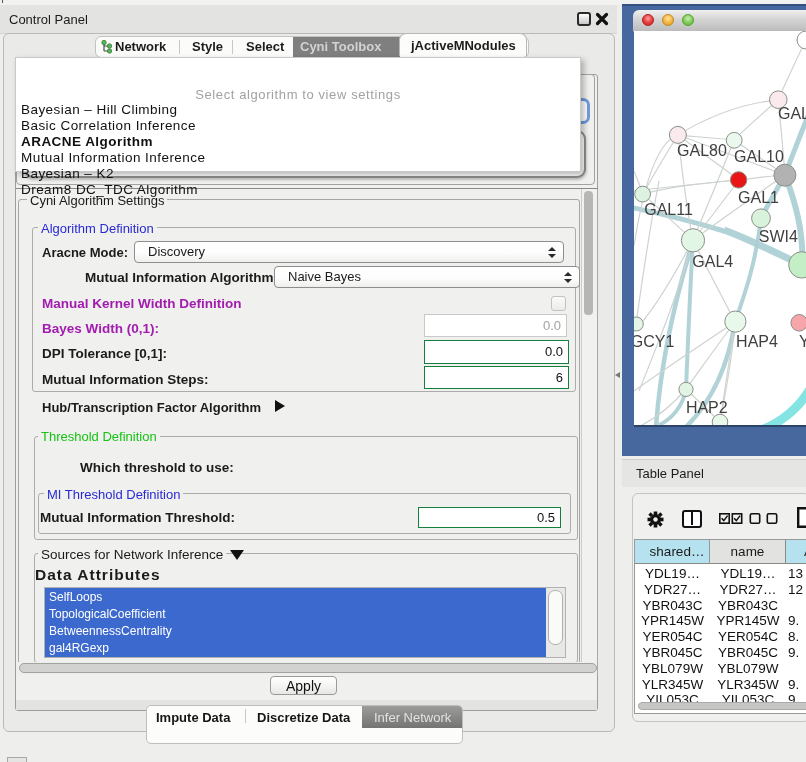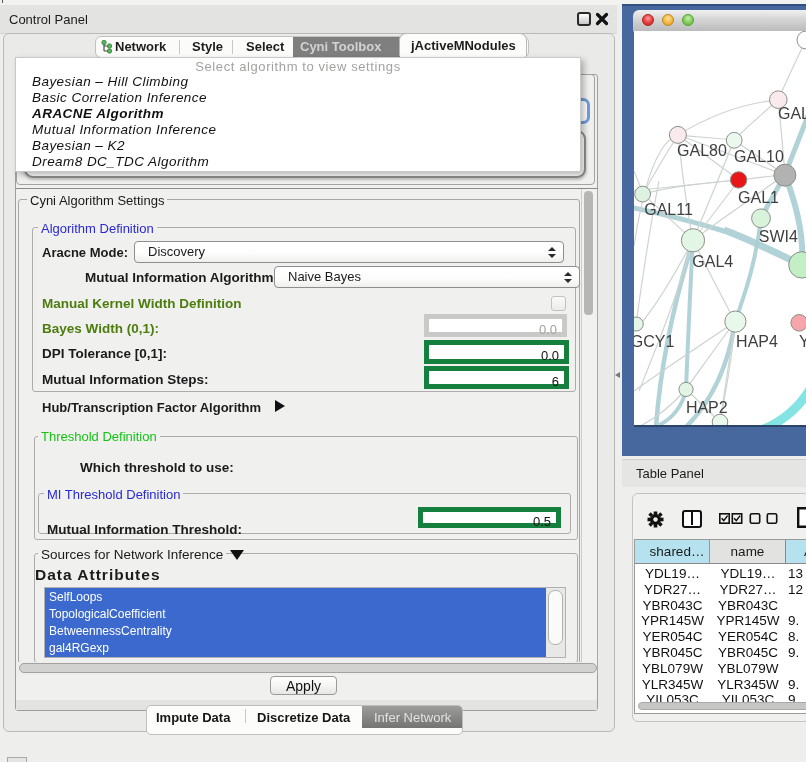--- a/index.html
+++ b/index.html
@@ -6,26 +6,26 @@
 body{width:806px;height:762px;overflow:hidden;font-family:"Liberation Sans",sans-serif;background:#eeeeec;}
 #root{position:relative;width:806px;height:762px;overflow:hidden;}
 .abs{position:absolute;}
 .b{font-weight:bold;}
 .gray{color:#9c9c9a;}
 .combo{position:absolute;border:1px solid #8e8e8c;border-radius:4px;background:linear-gradient(#ffffff,#fdfdfd 55%,#efefed);box-shadow:inset 0 1px 0 #fff;}
 .combo .ctext{position:absolute;left:13px;top:2px;font-size:13px;color:#1a1a1a;}
 .carr{position:absolute;right:7px;top:50%;width:8px;height:11px;margin-top:-5.5px;}
 .carr:before{content:"";position:absolute;left:0;top:0;border-left:4px solid transparent;border-right:4px solid transparent;border-bottom:4.5px solid #2a2a2a;}
 .carr:after{content:"";position:absolute;left:0;bottom:0;border-left:4px solid transparent;border-right:4px solid transparent;border-top:4.5px solid #2a2a2a;}
-.field{position:absolute;background:#fff;border:5px solid #15803d;font-size:13px;color:#111;}
+.field{position:absolute;background:#fff;border:1px solid #15803d;font-size:13px;color:#111;}
 .field span{position:absolute;right:5px;top:3px;}
 .gbox{position:absolute;border:1px solid #acacaa;border-radius:3px;}
 .gtitle{position:absolute;background:#f0f0ee;padding:0 3px;font-size:13px;color:#1a1a1a;white-space:nowrap;}
 .lbl{position:absolute;font-size:13.5px;font-weight:bold;color:#1b1b1b;white-space:nowrap;}
-.lbl.gray{color:#4d7c0f;}
+.lbl.gray{color:#a21caf;}
 </style>
 </head>
 <body>
 <div id="root">
 
   <div class="abs" style="left:0;top:0;width:806px;height:5px;background:#f2f2f0;"></div>
   <div class="abs" style="left:2px;top:0;width:1px;height:3px;background:#555;"></div>
 
   <div class="abs" style="left:0;top:5px;width:617px;height:28px;background:#e3e3e1;border-bottom:1px solid #d4d4d2;">
     <div class="abs" style="left:9px;top:7px;font-size:13px;color:#1c1c1c;">Control Panel</div>
@@ -109,21 +109,21 @@
   <div class="abs" style="left:275px;top:400px;width:0;height:0;border-top:6.5px solid transparent;border-bottom:6.5px solid transparent;border-left:10px solid #111;"></div>
 
   <div class="gbox" style="left:34px;top:436px;width:542px;height:102px;"></div>
   <div class="gtitle" style="left:38px;top:429px;color:#15c415;">Threshold Definition</div>
 
   <div class="lbl" style="left:80px;top:460px;">Which threshold to use:</div>
 
   <div class="gbox" style="left:38px;top:493px;width:531px;height:39px;"></div>
   <div class="gtitle" style="left:44px;top:487px;color:#2929d6;">MI Threshold Definition</div>
 
-  <div class="lbl" style="left:47px;top:510px;margin-top:12px;">Mutual Information Threshold:</div>
+  <div class="lbl" style="left:40px;top:510px;">Mutual Information Threshold:</div>
   <div class="field" style="left:418px;top:507px;width:143px;height:21px;box-sizing:border-box;">
       <span style="top:2px;">0.5</span>
     </div>
 
   <div class="gbox" style="left:34px;top:553px;width:542px;height:108px;"></div>
   <div class="gtitle" style="left:38px;top:547px;font-size:13.5px;">Sources for Network Inference</div>
   <div class="abs" style="left:230px;top:550px;width:0;height:0;border-left:7.5px solid transparent;border-right:7.5px solid transparent;border-top:10px solid #111;"></div>
 
   <div class="lbl" style="left:35px;top:566px;font-size:15.5px;letter-spacing:1px;">Data Attributes</div>
 
@@ -136,21 +136,21 @@
 
   <div class="abs" style="left:16px;top:662px;width:581px;height:13px;background:#eeeeec;"></div>
   <div class="abs" style="left:19px;top:663px;width:578px;height:10px;background:#d2d2d0;border:1px solid #a2a2a0;border-radius:5px;box-sizing:border-box;"></div>
 
   <div class="abs" style="left:270px;top:676px;width:67px;height:19px;background:linear-gradient(#ffffff,#f4f4f2 55%,#e6e6e4);border:1px solid #9a9a98;border-radius:4px;box-sizing:border-box;text-align:center;">
     <span style="font-size:14px;color:#111;line-height:18px;">Apply</span>
   </div>
 
   <div class="abs" style="left:16px;top:700px;width:581px;height:10px;background:#e3e3e1;"></div>
 
-  <div class="abs" style="left:146px;top:705px;width:317px;height:30px;background:#fcfcfb;border:1px solid #bebebc;border-radius:5px;overflow:hidden;box-sizing:border-box;">
+  <div class="abs" style="left:146px;top:705px;width:317px;height:39px;background:#fcfcfb;border:1px solid #bebebc;border-radius:5px;overflow:hidden;box-sizing:border-box;">
     <div class="abs" style="left:98px;top:3px;width:1px;height:14px;background:#c8c8c6;"></div>
     <div class="abs" style="left:215px;top:0;width:102px;height:22px;background:linear-gradient(#9c9c9a,#747472);"></div>
     <div class="abs b" style="left:9px;top:4px;font-size:13px;color:#151515;">Impute Data</div>
     <div class="abs b" style="left:110px;top:4px;font-size:13px;color:#151515;">Discretize Data</div>
     <div class="abs" style="left:227px;top:4px;font-size:13px;color:#e2e2e0;">Infer Network</div>
   </div>
 
   <div class="abs" style="left:7px;top:757px;width:18px;height:8px;background:#e4e4e2;border:1px solid #a8a8a6;"></div>
 
   <div class="abs" style="left:622px;top:4px;width:184px;height:450px;background:#47689f;border-top:2px solid #33507e;"></div>
@@ -288,16 +288,16 @@
         <span style="position:absolute;left:18px;font-size:13.5px;line-height:23px;color:#1a1a1a;">A</span>
       </div>
       <div class="abs" style="left:0;top:26px;width:75px;font-size:13.5px;color:#111;line-height:15.8px;text-align:center;">YDL19…<br>YDR27…<br>YBR043C<br>YPR145W<br>YER054C<br>YBR045C<br>YBL079W<br>YLR345W<br>YIL053C</div>
       <div class="abs" style="left:75px;top:26px;width:76px;font-size:13.5px;color:#111;line-height:15.8px;text-align:center;">YDL19…<br>YDR27…<br>YBR043C<br>YPR145W<br>YER054C<br>YBR045C<br>YBL079W<br>YLR345W<br>YIL053C</div>
       <div class="abs" style="left:153px;top:26px;width:26px;font-size:13.5px;color:#111;line-height:15.8px;">13<br>12<br>&nbsp;<br>9.<br>8.<br>9.<br>&nbsp;<br>9.<br>9.</div>
       <div class="abs" style="left:3px;top:162px;width:180px;height:8px;background:#c6c6c4;border:1px solid #aaaaa8;border-radius:4px;box-sizing:border-box;"></div>
     </div>
   </div>
 
   <div class="abs" style="left:15px;top:57px;width:566px;height:115px;background:#fff;border:1px solid #c9c9c7;box-sizing:border-box;box-shadow:3px 3px 6px rgba(0,0,0,0.28);">
-    <div style="text-align:center;font-size:13px;color:#a2a2a0;height:16px;line-height:17px;letter-spacing:0.6px;">Select algorithm to view settings</div>
-    <div style="font-size:13.5px;color:#111;line-height:16px;padding-left:16px;letter-spacing:0.45px;font-style:italic;">Bayesian – Hill Climbing<br>Basic Correlation Inference<br><span class="b">ARACNE Algorithm</span><br>Mutual Information Inference<br>Bayesian – K2<br>Dream8 DC_TDC Algorithm</div>
+    <div style="text-align:center;font-size:13px;color:#a2a2a0;height:16px;line-height:17px;letter-spacing:0.6px;margin-top:28px;">Select algorithm to view settings</div>
+    <div style="font-size:13.5px;color:#111;line-height:16px;padding-left:5px;letter-spacing:0.45px;">Bayesian – Hill Climbing<br>Basic Correlation Inference<br><span class="b">ARACNE Algorithm</span><br>Mutual Information Inference<br>Bayesian – K2<br>Dream8 DC_TDC Algorithm</div>
   </div>
 </div>
 
 </body></html>

